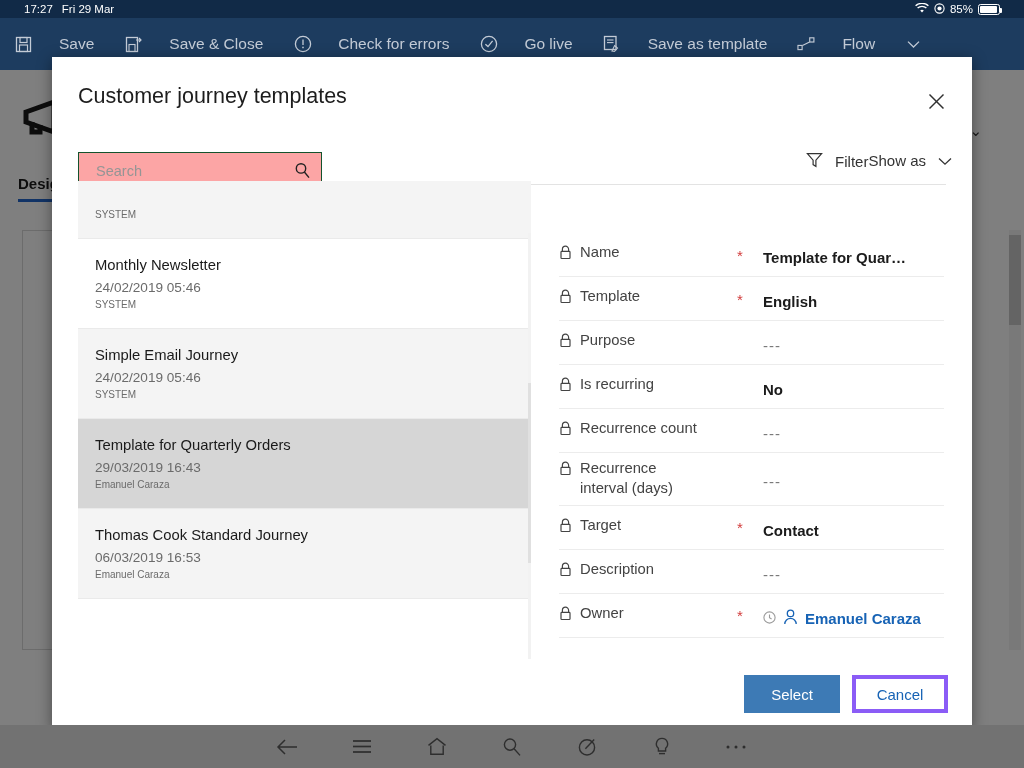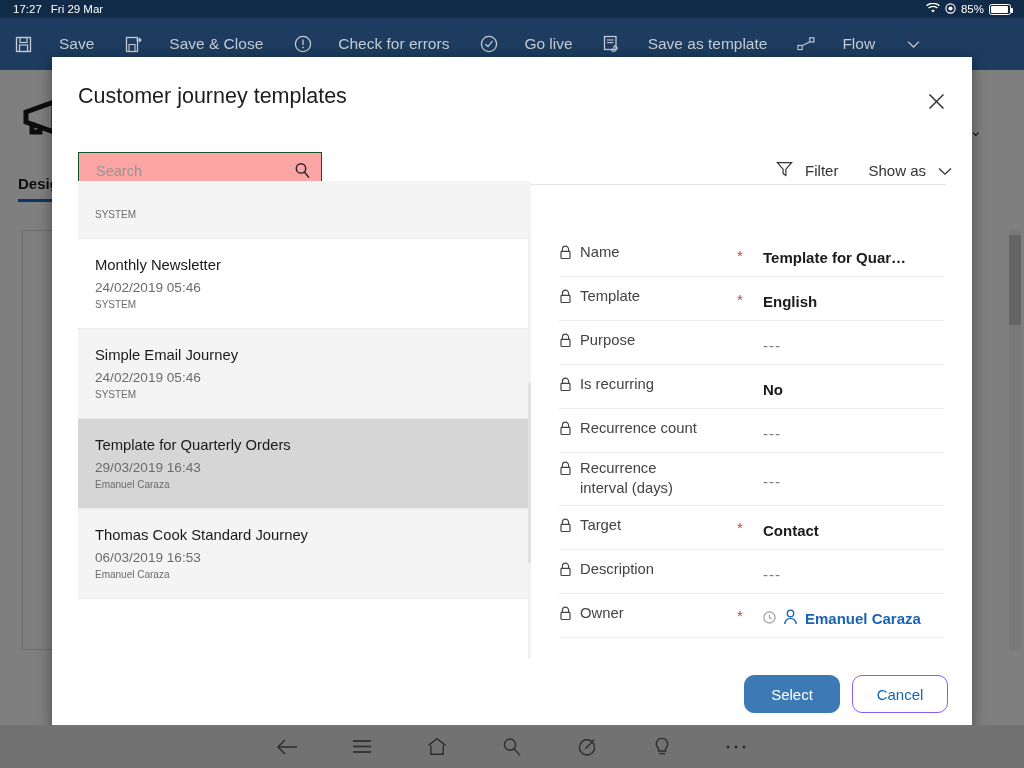--- a/index.html
+++ b/index.html
@@ -11,21 +11,21 @@
   }
 
   
   .status-bar {
     position: absolute; top: 0; left: 0;
     width: 1024px; height: 18px;
     background: #112a47;
     display: flex; align-items: center;
     color: #ffffff;
     font-size: 11.5px;
-    padding: 0 13px;
+    padding: 0 24px;
   }
   .status-left { display: flex; align-items: center; gap: 9px; }
   .status-right { margin-left: auto; display: flex; align-items: center; gap: 5px; }
   .battery-shell {
     width: 22px; height: 11px;
     border: 1.2px solid #ffffff; border-radius: 2.5px;
     position: relative; display: inline-block;
   }
   .battery-shell::after {
     content: ""; position: absolute; right: -3.2px; top: 3px;
@@ -126,21 +126,21 @@
     padding-left: 17px; background: transparent;
   }
   .search-box input::placeholder { color: #959595; }
   .search-icon-btn {
     width: 38px; height: 100%;
     display: flex; align-items: center; justify-content: center;
     color: #222;
   }
   .toolbar-right {
     position: absolute; right: 20px; top: 16px;
-    display: flex; align-items: center; gap: 30px;
+    display: flex; align-items: flex-start; 
     height: 37px;
   }
   .tb-action {
     display: flex; align-items: center; gap: 12px;
     font-size: 15px; color: #333333;
   }
 
   .modal-divider {
     position: absolute; left: 26px; top: 127px;
     width: 868px; height: 1px; background: #e3e3e3;
@@ -221,24 +221,23 @@
     width: 920px; height: 70px;
     display: flex; align-items: center; justify-content: flex-end;
     gap: 12px; padding-right: 24px;
   }
   .btn {
     min-width: 96px; height: 38px;
     font-size: 15px;
     display: flex; align-items: center; justify-content: center;
     font-family: "Liberation Sans", sans-serif;
     cursor: pointer;
-    border-radius: 10px;
   }
   .btn-primary { background: #3d7ab5; color: #ffffff; border: 1px solid #3d7ab5; }
-  .btn-secondary { background: #ffffff; color: #1763b5; border: 1px solid #8b5cf6; }
+  .btn-secondary { background: #ffffff; color: #1763b5; border: 4px solid #8b5cf6; }
 
   
   .bottom-nav {
     position: absolute; left: 0; bottom: 0;
     width: 1024px; height: 43px;
     background: #727272;
     display: flex; align-items: center; justify-content: space-around;
     padding: 0 250px;
   }
   .nav-btn {

